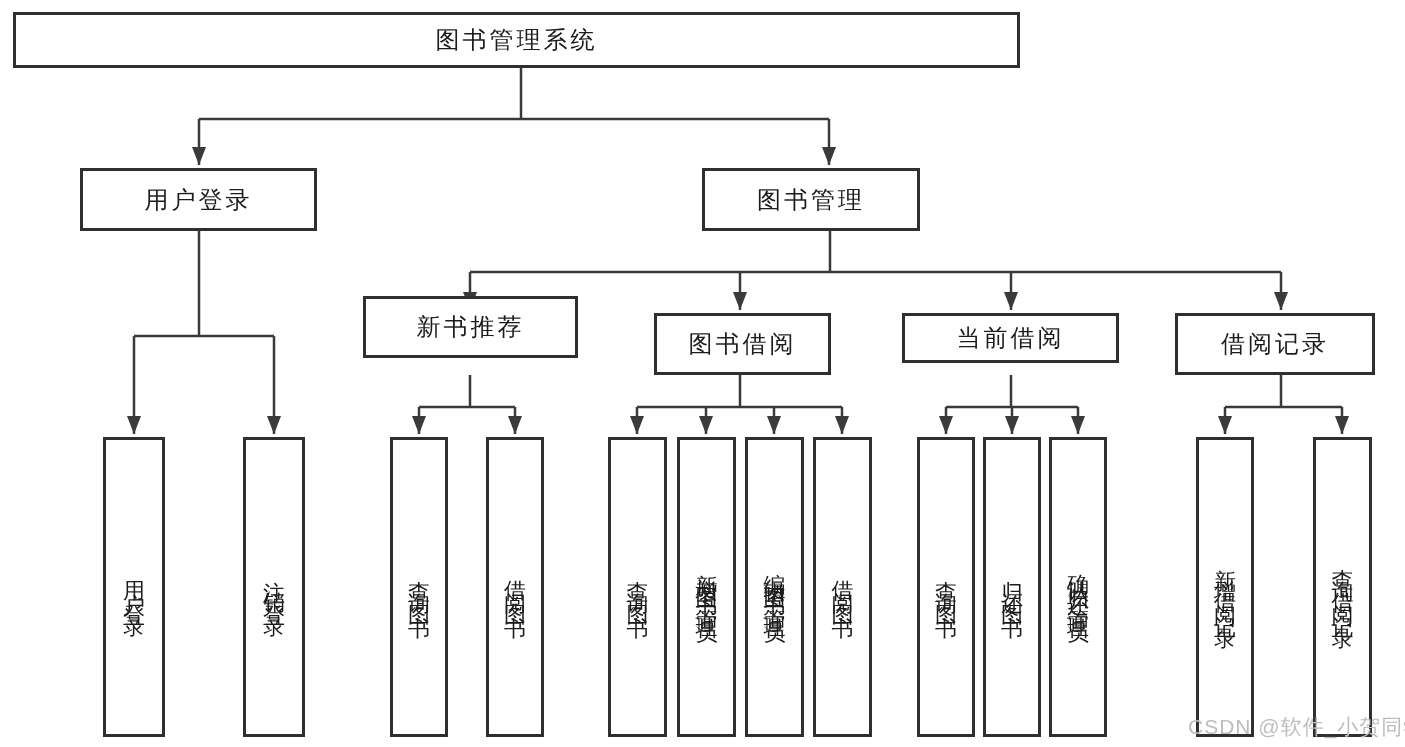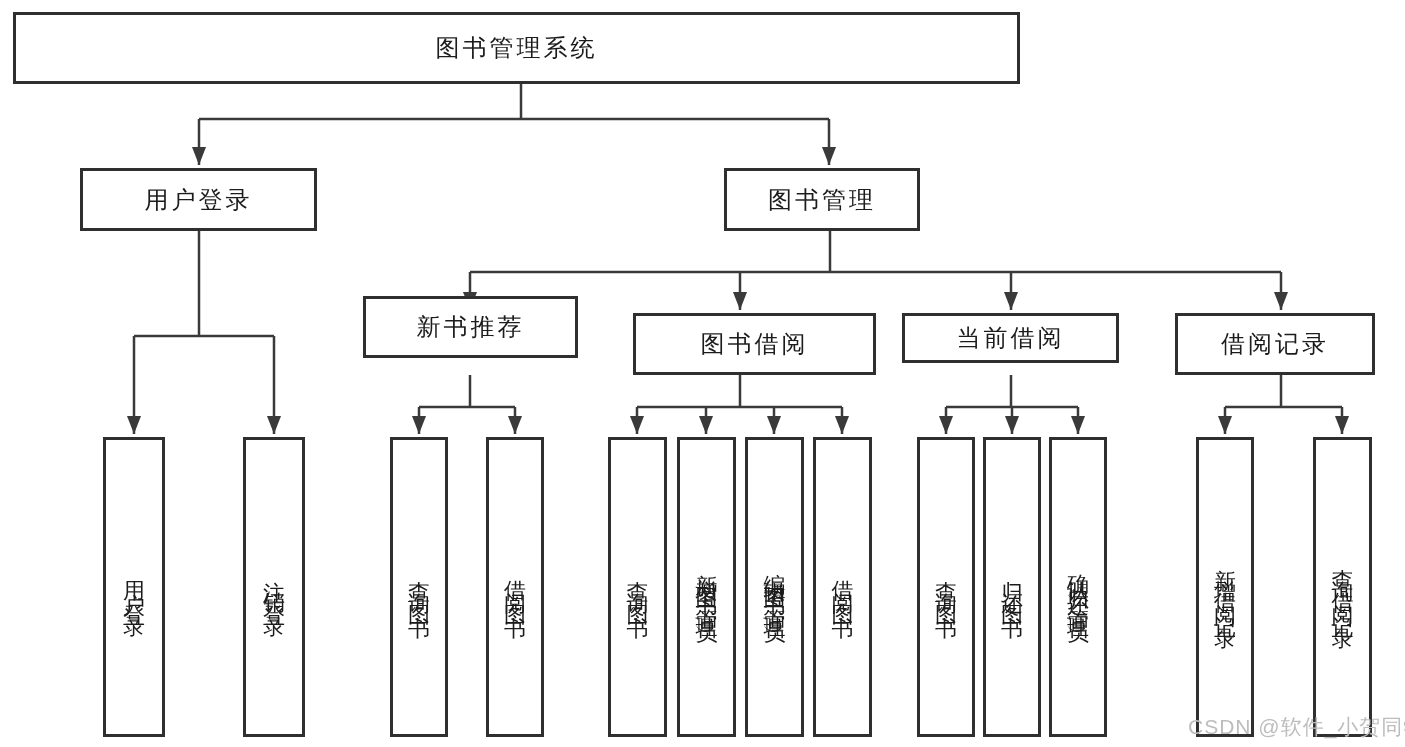--- a/index.html
+++ b/index.html
@@ -92,35 +92,35 @@
       <path d="M774 407 V434" marker-end="url(#arrow)"></path>
       <path d="M842 407 V434" marker-end="url(#arrow)"></path>
       <path d="M946 407 V434" marker-end="url(#arrow)"></path>
       <path d="M1012 407 V434" marker-end="url(#arrow)"></path>
       <path d="M1078 407 V434" marker-end="url(#arrow)"></path>
       <path d="M1225 407 V434" marker-end="url(#arrow)"></path>
       <path d="M1342 407 V434" marker-end="url(#arrow)"></path>
     </g>
   </svg>
 
-  <div class="hbox" style="left:13px;top:12px;width:1007px;height:72px">
+  <div class="hbox" style="left:13px;top:12px;width:1007px;height:56px">
     <span>图书管理系统</span>
   </div>
 
   <div class="hbox" style="left:80px;top:168px;width:237px;height:63px">
     <span>用户登录</span>
   </div>
-  <div class="hbox" style="left:724px;top:168px;width:196px;height:63px">
+  <div class="hbox" style="left:702px;top:168px;width:218px;height:63px">
     <span>图书管理</span>
   </div>
 
   <div class="hbox" style="left:363px;top:296px;width:215px;height:62px">
     <span>新书推荐</span>
   </div>
-  <div class="hbox" style="left:633px;top:313px;width:243px;height:62px">
+  <div class="hbox" style="left:654px;top:313px;width:177px;height:62px">
     <span>图书借阅</span>
   </div>
   <div class="hbox" style="left:902px;top:313px;width:217px;height:50px">
     <span>当前借阅</span>
   </div>
   <div class="hbox" style="left:1175px;top:313px;width:200px;height:62px">
     <span>借阅记录</span>
   </div>
 
   <div class="vbox" style="left:103px;width:62px">

